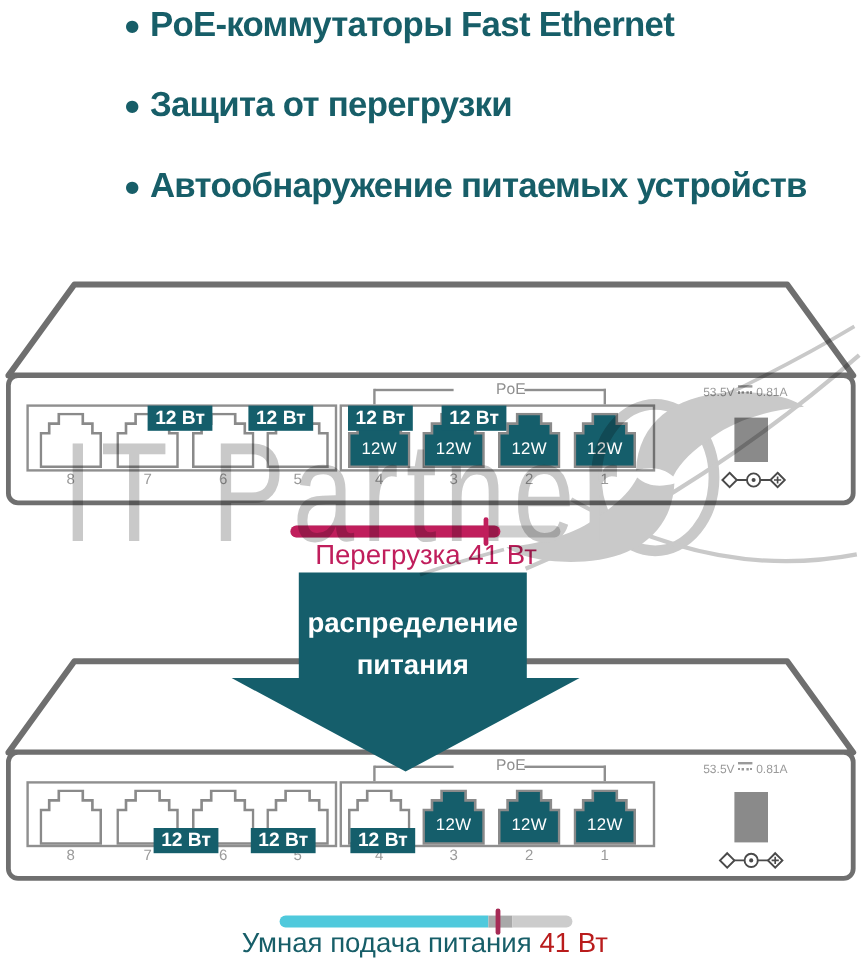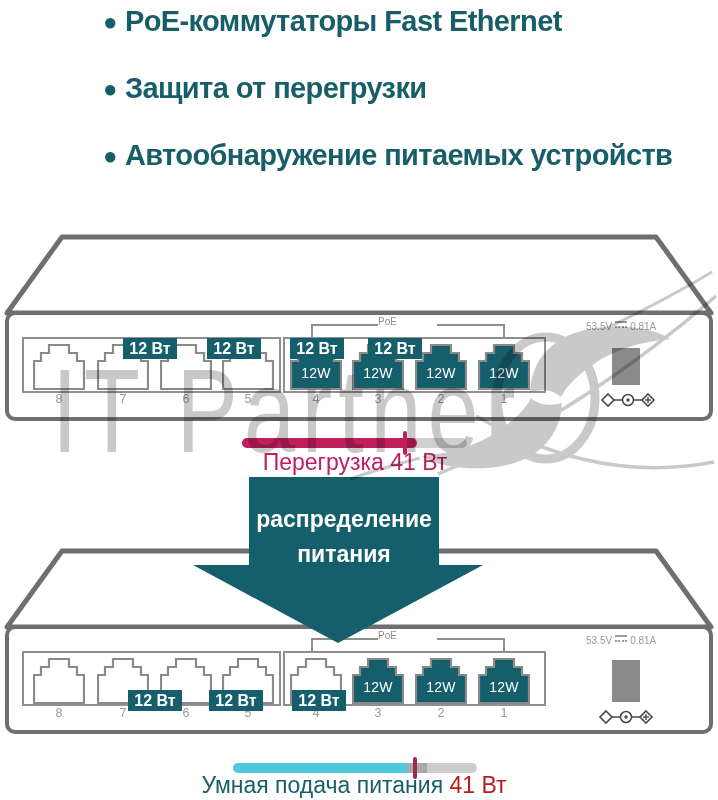--- a/index.html
+++ b/index.html
@@ -25,21 +25,21 @@
   .pwatt{position:absolute;top:21px;left:0;width:100%;text-align:center;
          font-size:14px;font-weight:normal;color:#fff;letter-spacing:.3px;}
 
   
   .tag{position:absolute;width:54px;height:21px;line-height:21px;text-align:center;
        background:#155E6B;color:#fff;font-size:16px;font-weight:bold;z-index:6;}
 
   
   .br-h{position:absolute;height:2px;background:#8f8f8f;}
   .br-v{position:absolute;width:2px;background:#8f8f8f;}
-  .poe-text{position:absolute;width:60px;text-align:left;font-size:10px;color:#8f8f8f;}
+  .poe-text{position:absolute;width:60px;text-align:right;font-size:13px;color:#8f8f8f;}
 
   
   .rating{position:absolute;font-size:10px;color:#9a9a9a;white-space:nowrap;}
   .dc{display:inline-block;width:12px;height:3px;border-top:2px solid #9a9a9a;
       border-bottom:2px dotted #9a9a9a;margin:0 3px;vertical-align:2px;}
   .psq{position:absolute;width:28px;background:#8a8a8a;}
 
   
   .seg{position:absolute;height:10px;}
   .tick{position:absolute;width:4px;border-radius:2px;}

